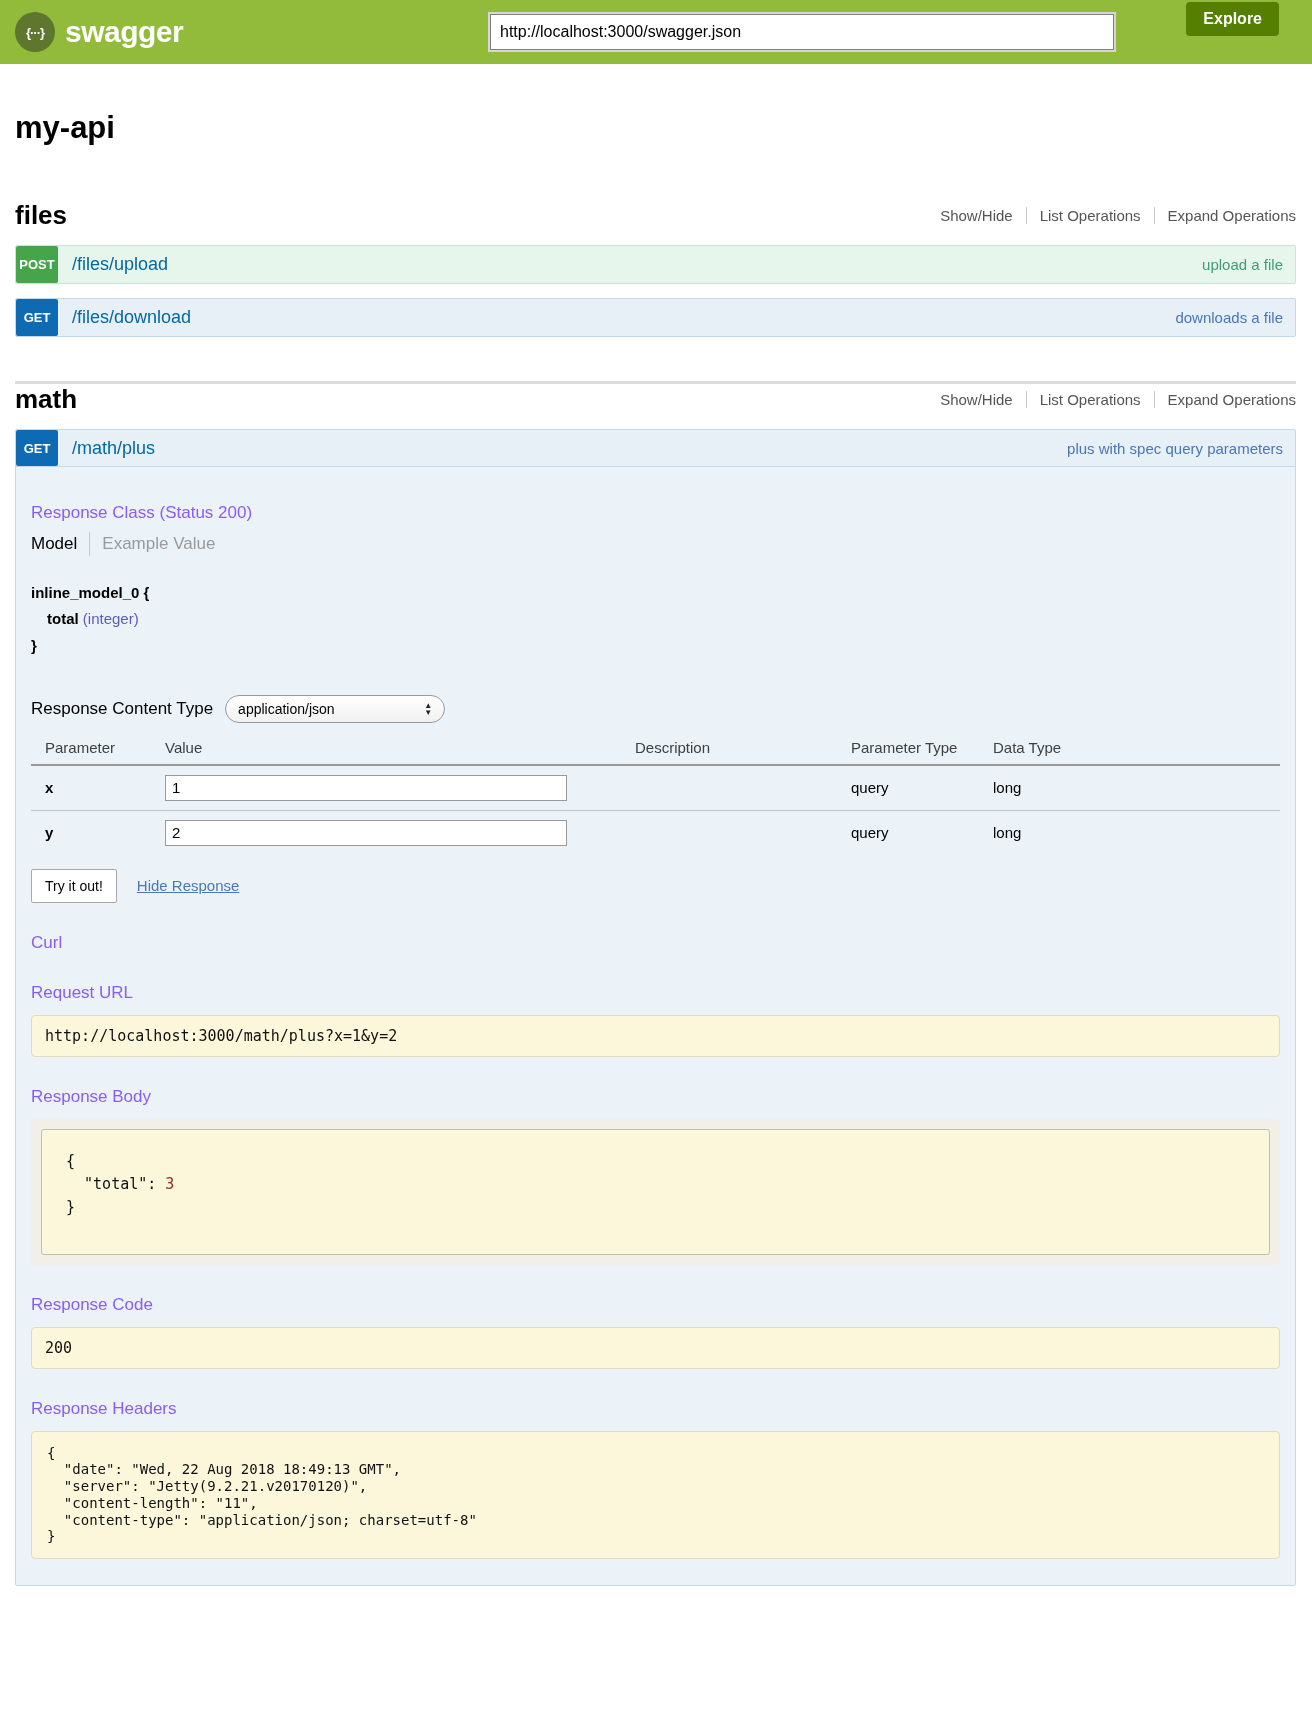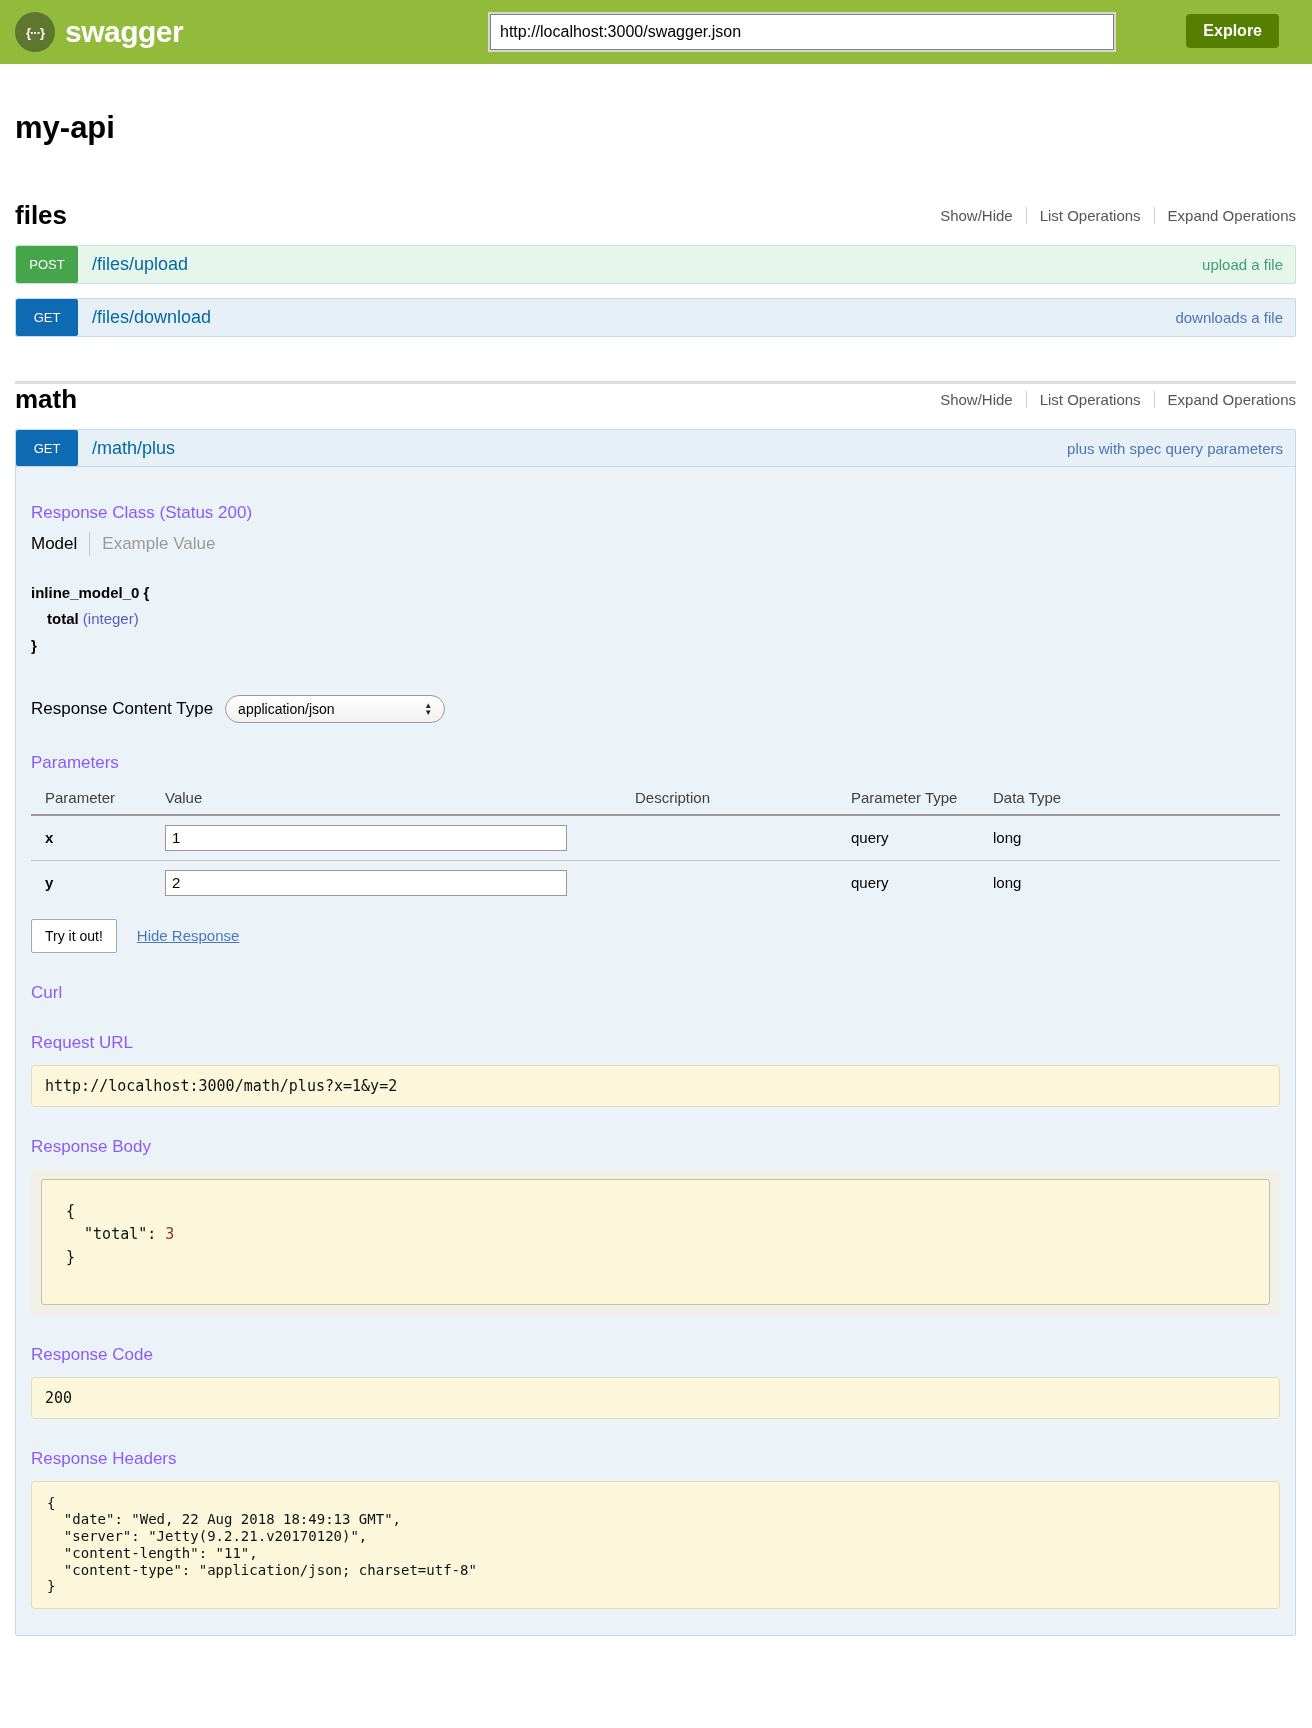--- a/index.html
+++ b/index.html
@@ -30,21 +30,21 @@
   .brand-text { color: #fff; font-size: 30px; font-weight: bold; letter-spacing: -0.5px; }
   .url-input {
     position: absolute; left: 490px; top: 14px;
     width: 624px; height: 36px;
     border: 1px solid #7f7f7f; background: #fff;
     font-size: 16px; padding: 0 9px;
     font-family: "Liberation Sans", sans-serif;
     outline: 2px solid #d7d7d7; outline-offset: 0;
   }
   .explore-btn {
-    position: absolute; right: 33px; top: 14px;
+    position: absolute; right: 33px; top: 2px;
     background: #547f00; color: #fff;
     border: none; border-radius: 4px;
     font-size: 16px; font-weight: bold;
     padding: 8px 17px; cursor: pointer;
     font-family: "Liberation Sans", sans-serif;
   }
 
   
   main { margin: 0 16px 0 15px; }
   .page-title { font-size: 31px; font-weight: bold; margin-top: 46px; }
@@ -62,22 +62,22 @@
   .sec-math  .section-head { }
   .section-divider { border: none; border-top: 3px solid #dddddd; margin: 44px 0 0; }
 
   
   .op { margin-top: 14px; border-radius: 2px; }
   .op.post { border: 1px solid #c3e8d1; background: #e7f6ec; }
   .op.get  { border: 1px solid #c3d9ec; background: #e7f0f7; }
   .op-heading { display: flex; align-items: stretch; height: 37px; cursor: pointer; }
   .op.expanded > .op-heading { border-bottom: 1px solid #c3d9ec; }
   .badge {
-    width: 62px; display: flex; align-items: center; justify-content: center;
-    color: #fff; font-size: 13px; font-weight: normal; border-radius: 2px;
+    width: 42px; display: flex; align-items: center; justify-content: center;
+    color: #fff; font-size: 13px; font-weight: bold; border-radius: 2px;
   }
   .op.post .badge { background: #46a44a; }
   .op.get  .badge { background: #0f6ab4; }
   .op-path {
     align-self: center; margin-left: 14px;
     font-size: 18px; color: #0369a1; text-decoration: none; cursor: pointer;
   }
   .op-summary {
     align-self: center; margin-left: auto; padding-right: 12px;
     font-size: 15px; text-decoration: none; cursor: pointer;
@@ -239,21 +239,20 @@
           <label>Response Content Type</label>
           <div class="select">
             <span>application/json</span>
             <span class="arrows">
               <span>▲</span>
               <span>▼</span>
             </span>
           </div>
         </div>
 
-        <h3 class="blk-h">Parameters</h3>
 
         <table class="params">
           <colgroup>
             <col class="c-name">
               <col class="c-value">
               <col class="c-desc">
               <col class="c-ptype">
               <col>
           </colgroup>
           <thead>

